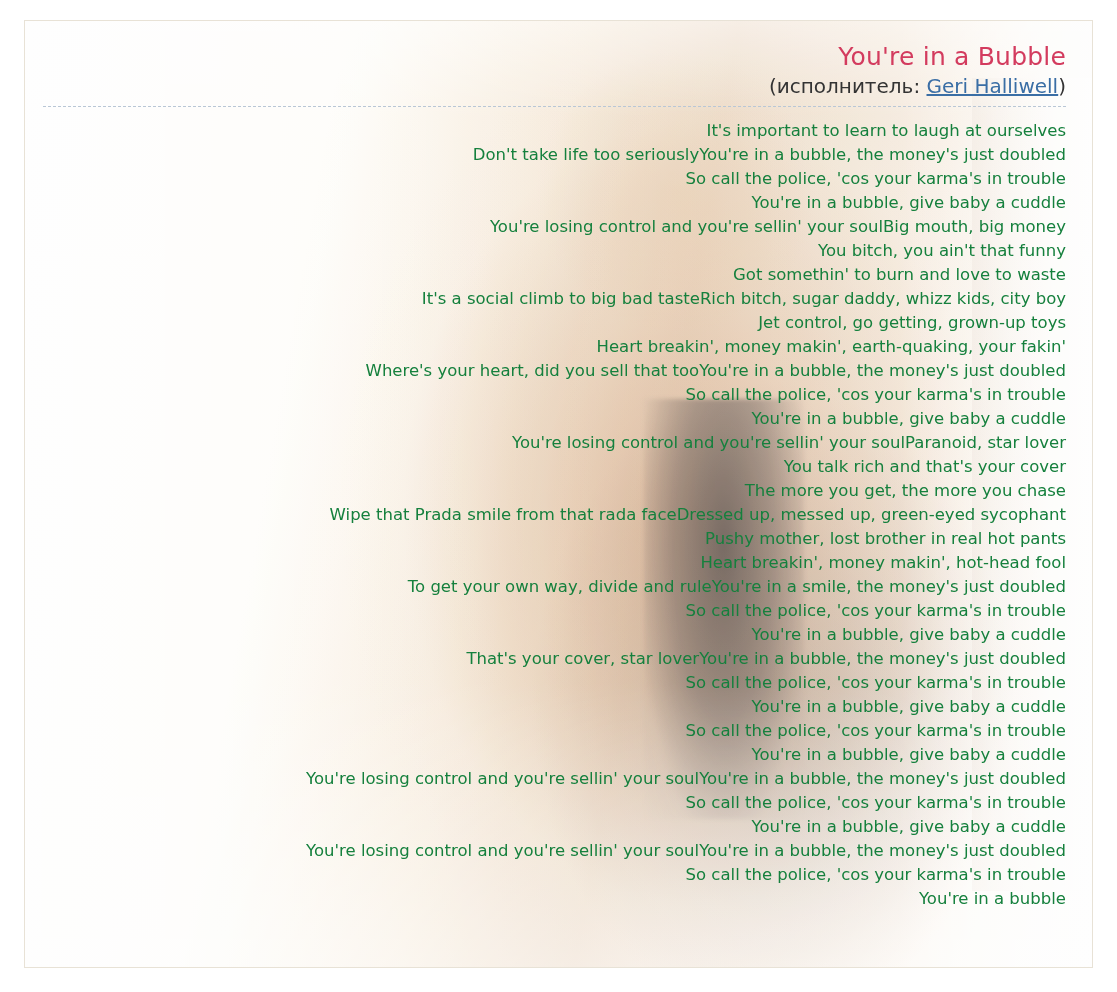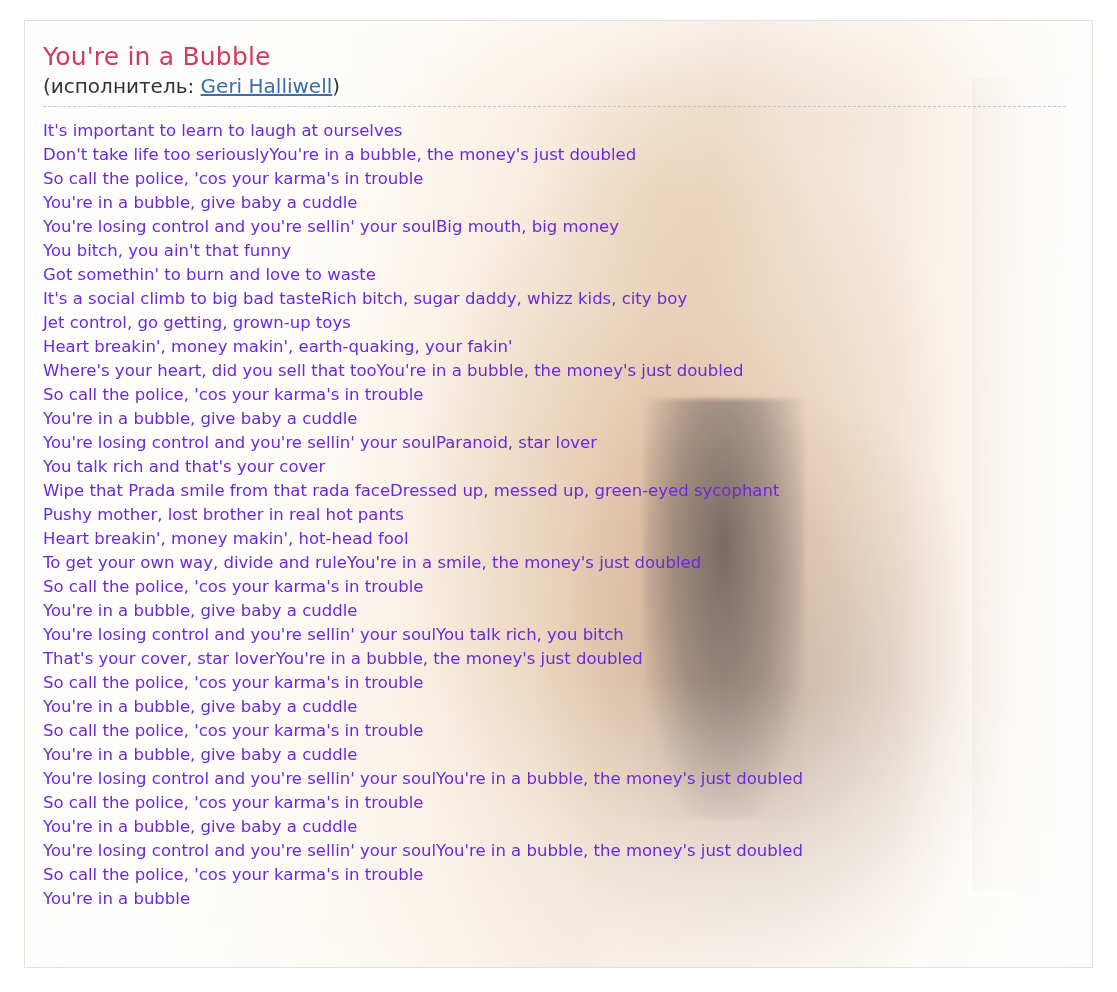--- a/index.html
+++ b/index.html
@@ -69,20 +69,21 @@
     right: 0;
     top: 6%;
     width: 120px;
     height: 86%;
     background: linear-gradient(90deg, rgba(210,190,170,0.30) 0%, rgba(245,238,230,0.55) 55%, rgba(255,255,255,0.9) 100%);
   }
 
   .content {
     position: relative;
     padding: 22px 26px 10px 18px;
+    text-align: right;
   }
 
   .song-title {
     font-size: 25px;
     color: #d33b5e;
     font-weight: normal;
     letter-spacing: 0.2px;
     margin: 0 0 2px 0;
     line-height: 1.15;
   }
@@ -101,21 +102,21 @@
   .divider {
     border: 0;
     border-top: 1px dashed #b9c7d6;
     margin: 0 0 12px 0;
     width: 100%;
   }
 
   .lyrics {
     font-size: 16.5px;
     line-height: 24px;
-    color: #6d28d9;
+    color: #15803d;
     white-space: nowrap;
   }
   .lyrics div {
     height: 24px;
   }
 </style>
 </head>
 <body>
 
 <div class="page-frame">
@@ -146,27 +147,27 @@
           <div>You bitch, you ain't that funny</div>
           <div>Got somethin' to burn and love to waste</div>
           <div>It's a social climb to big bad tasteRich bitch, sugar daddy, whizz kids, city boy</div>
           <div>Jet control, go getting, grown-up toys</div>
           <div>Heart breakin', money makin', earth-quaking, your fakin'</div>
           <div>Where's your heart, did you sell that tooYou're in a bubble, the money's just doubled</div>
           <div>So call the police, 'cos your karma's in trouble</div>
           <div>You're in a bubble, give baby a cuddle</div>
           <div>You're losing control and you're sellin' your soulParanoid, star lover</div>
           <div>You talk rich and that's your cover</div>
+          <div>The more you get, the more you chase</div>
           <div>Wipe that Prada smile from that rada faceDressed up, messed up, green-eyed sycophant</div>
           <div>Pushy mother, lost brother in real hot pants</div>
           <div>Heart breakin', money makin', hot-head fool</div>
           <div>To get your own way, divide and ruleYou're in a smile, the money's just doubled</div>
           <div>So call the police, 'cos your karma's in trouble</div>
           <div>You're in a bubble, give baby a cuddle</div>
-          <div>You're losing control and you're sellin' your soulYou talk rich, you bitch</div>
           <div>That's your cover, star loverYou're in a bubble, the money's just doubled</div>
           <div>So call the police, 'cos your karma's in trouble</div>
           <div>You're in a bubble, give baby a cuddle</div>
           <div>So call the police, 'cos your karma's in trouble</div>
           <div>You're in a bubble, give baby a cuddle</div>
           <div>You're losing control and you're sellin' your soulYou're in a bubble, the money's just doubled</div>
           <div>So call the police, 'cos your karma's in trouble</div>
           <div>You're in a bubble, give baby a cuddle</div>
           <div>You're losing control and you're sellin' your soulYou're in a bubble, the money's just doubled</div>
           <div>So call the police, 'cos your karma's in trouble</div>

